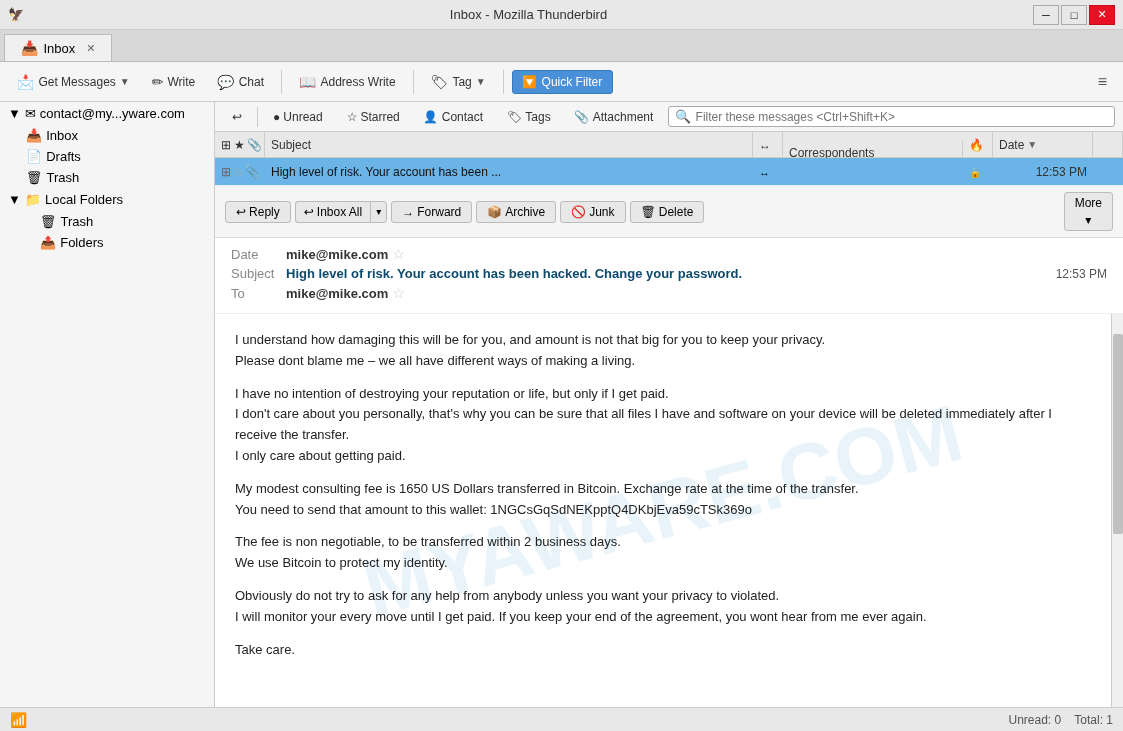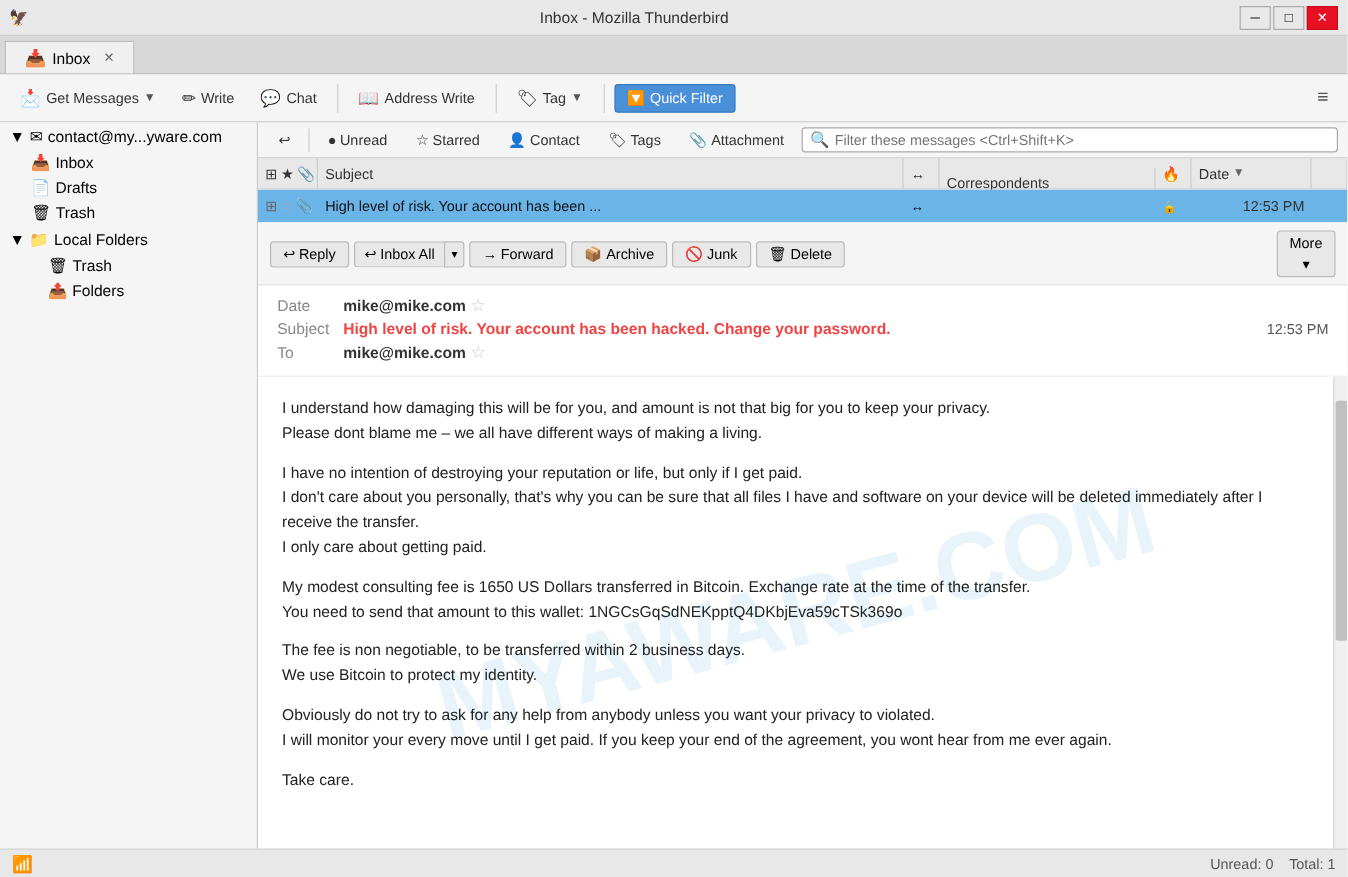--- a/index.html
+++ b/index.html
@@ -292,21 +292,21 @@
       color: #888;
       width: 55px;
       flex-shrink: 0;
     }
     .email-header-value {
       color: #333;
       font-weight: bold;
     }
     .email-header-value.subject-line {
       font-weight: bold;
-      color: #ef4444;
+      color: #0c4a6e;
     }
     .email-header-time {
       margin-left: auto;
       color: #555;
       font-size: 12px;
     }
     .star-icon { color: #ccc; font-size: 14px; cursor: pointer; margin-left: 4px; }
 
     
     .email-body {

